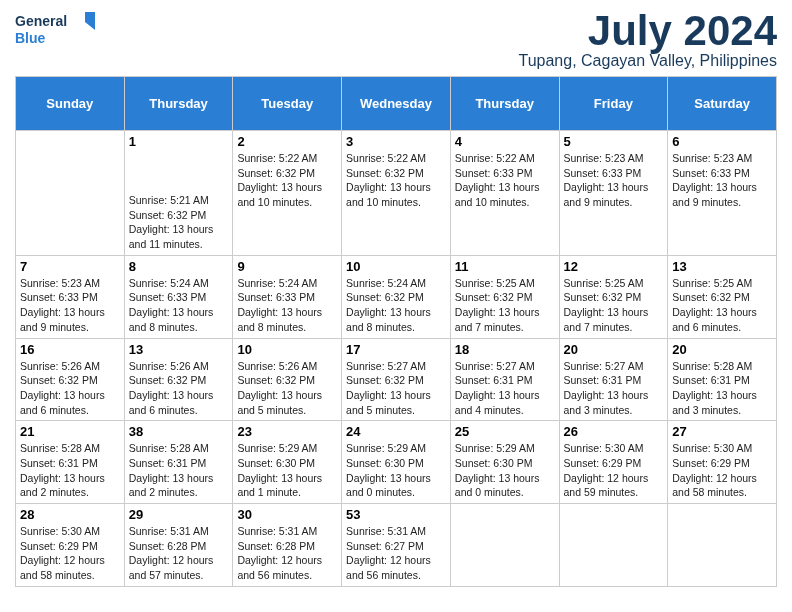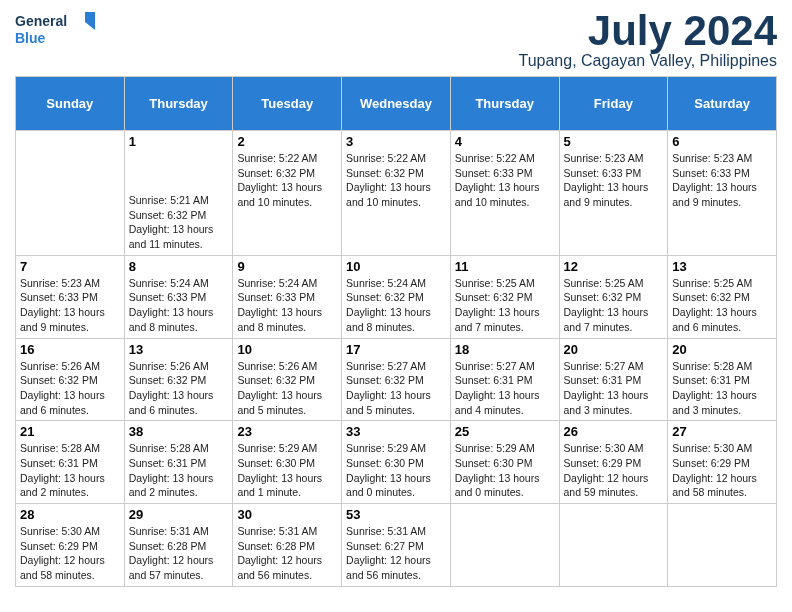--- a/index.html
+++ b/index.html
@@ -260,21 +260,21 @@
 and 2 minutes.</div>
         </td>
         <td>
           <div class="day-num">23</div>
           <div class="day-info" style="white-space: pre-line;">Sunrise: 5:29 AM
 Sunset: 6:30 PM
 Daylight: 13 hours
 and 1 minute.</div>
         </td>
         <td>
-          <div class="day-num">33</div>
+          <div class="day-num">24</div>
           <div class="day-info" style="white-space: pre-line;">Sunrise: 5:29 AM
 Sunset: 6:30 PM
 Daylight: 13 hours
 and 0 minutes.</div>
         </td>
         <td>
           <div class="day-num">25</div>
           <div class="day-info" style="white-space: pre-line;">Sunrise: 5:29 AM
 Sunset: 6:30 PM
 Daylight: 13 hours

